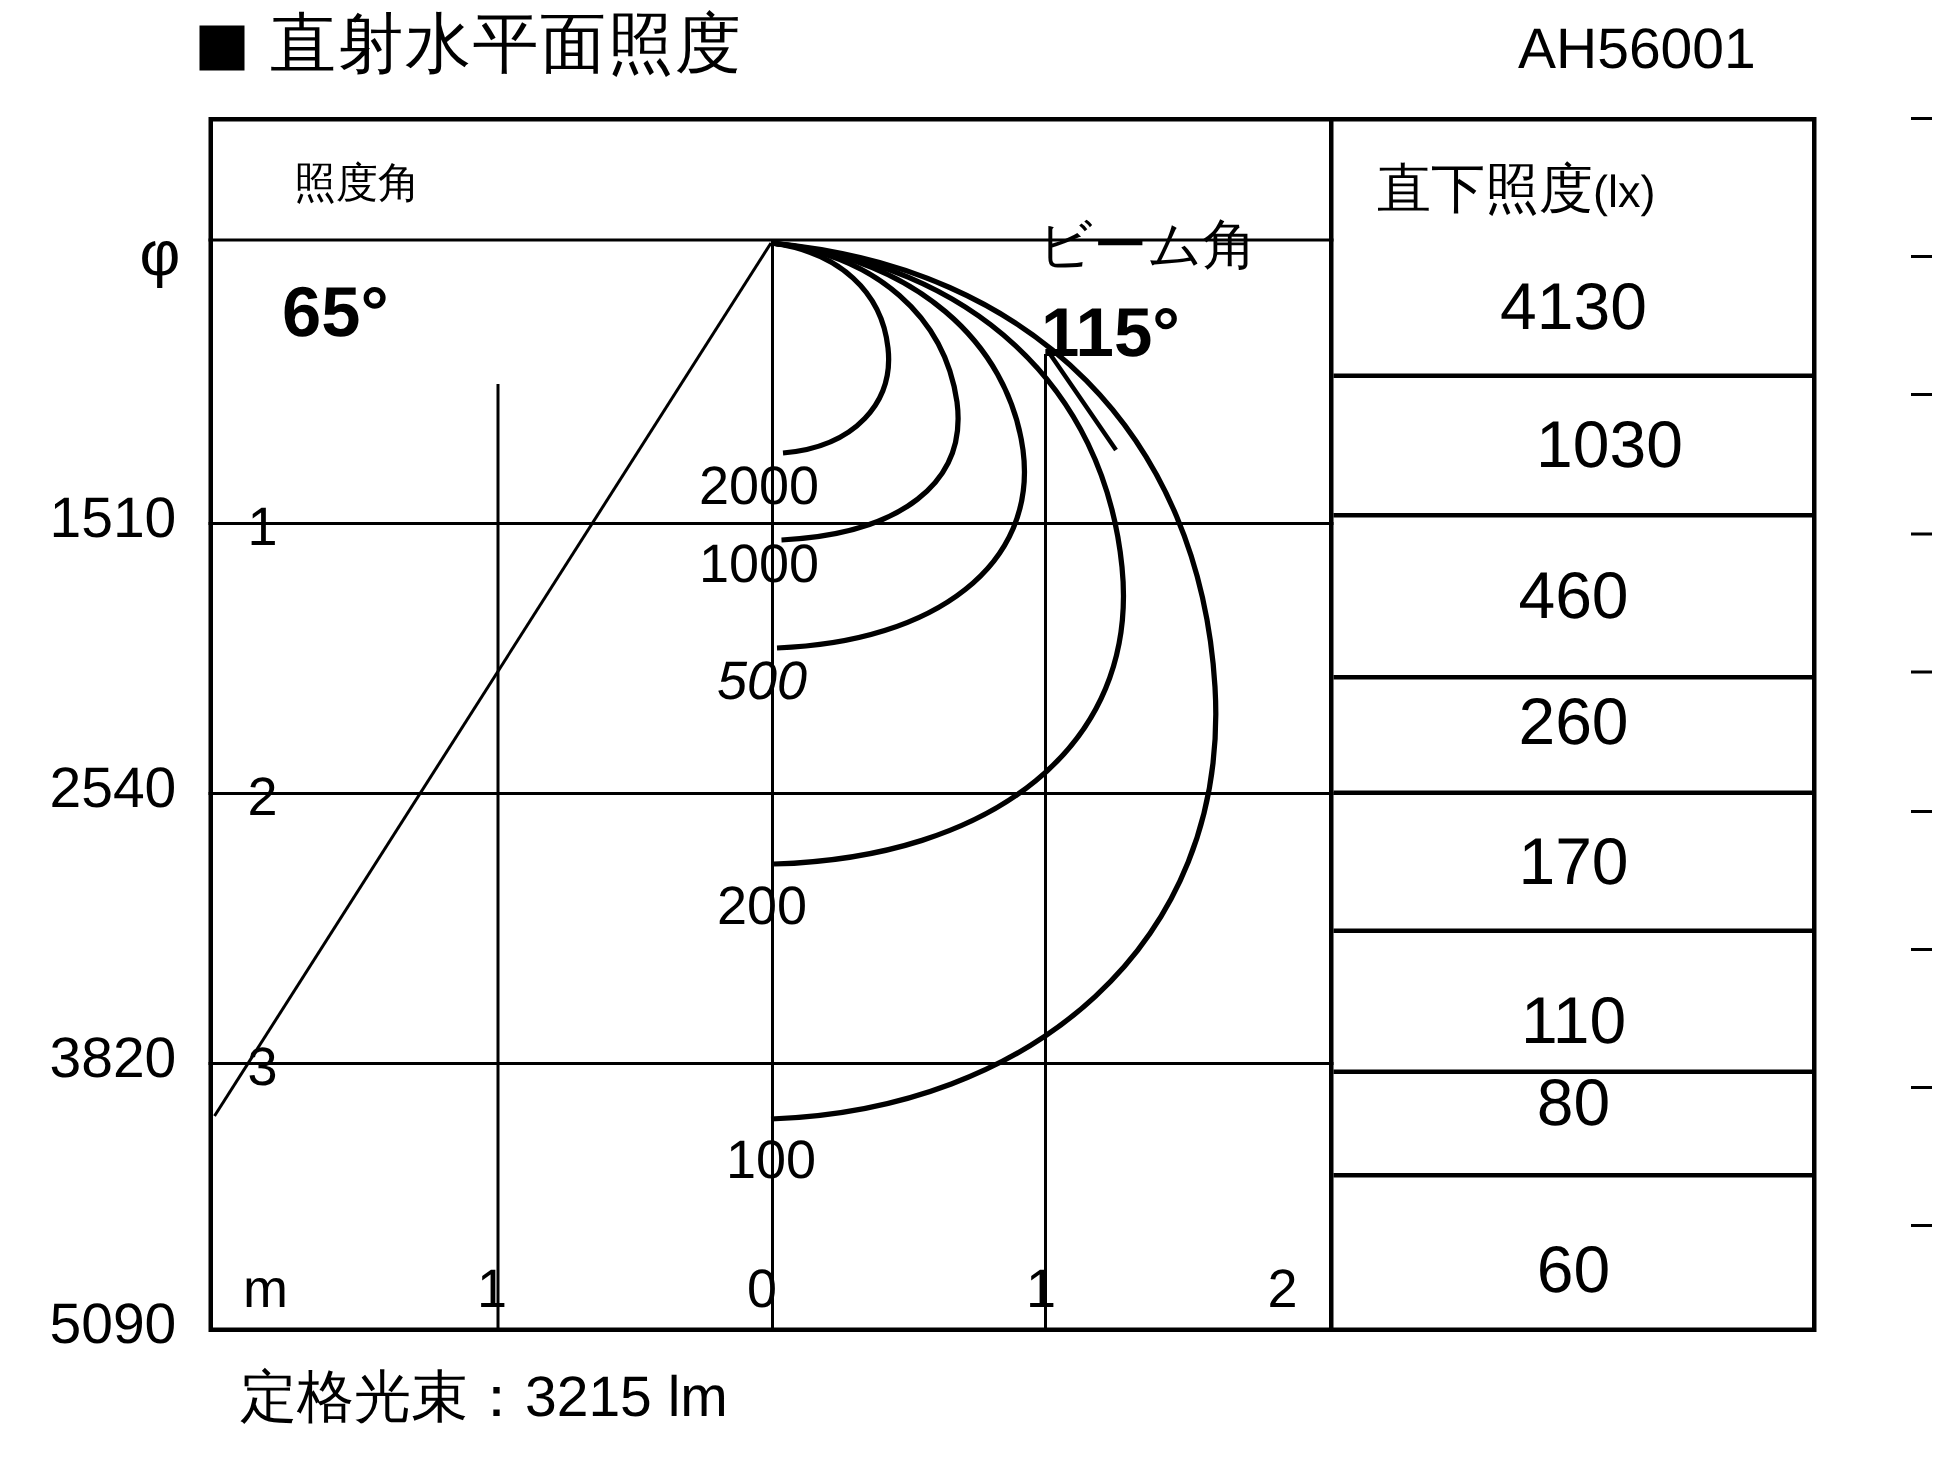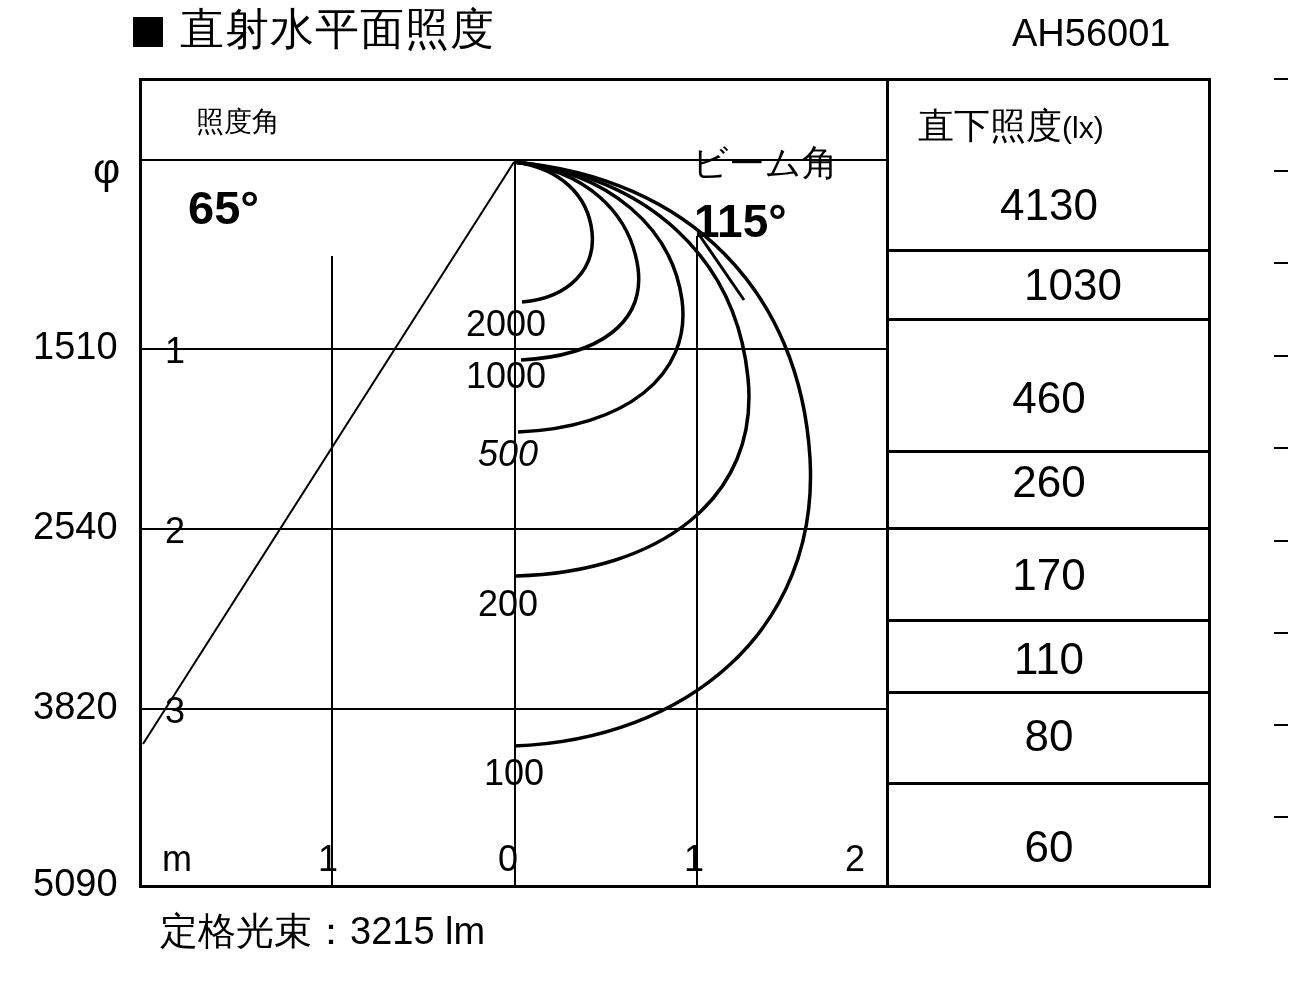--- a/index.html
+++ b/index.html
@@ -174,33 +174,33 @@
   <div class="clab c2000">2000</div>
   <div class="clab c1000">1000</div>
   <div class="clab c500">500</div>
   <div class="clab c200">200</div>
   <div class="clab c100">100</div>
 
   <div class="tbl">
     <div class="trow" style="top:0px;height:92px;">
         <span>4130</span>
       </div>
-    <div class="trow" style="top:92px;height:69px;padding-left:48px;">
+    <div class="trow" style="top:92px;height:93px;padding-left:48px;">
         <span>1030</span>
       </div>
     <div class="trow" style="top:185px;height:108px;">
         <span>460</span>
       </div>
     <div class="trow" style="top:277px;height:93px;">
         <span>260</span>
       </div>
     <div class="trow" style="top:370px;height:92px;">
         <span>170</span>
       </div>
-    <div class="trow" style="top:466px;height:68px;">
+    <div class="trow" style="top:488px;height:68px;">
         <span>110</span>
       </div>
     <div class="trow" style="top:529px;height:96px;">
         <span>80</span>
       </div>
     <div class="trow last" style="top:646px;height:82px;">
         <span>60</span>
       </div>
   </div>
 

